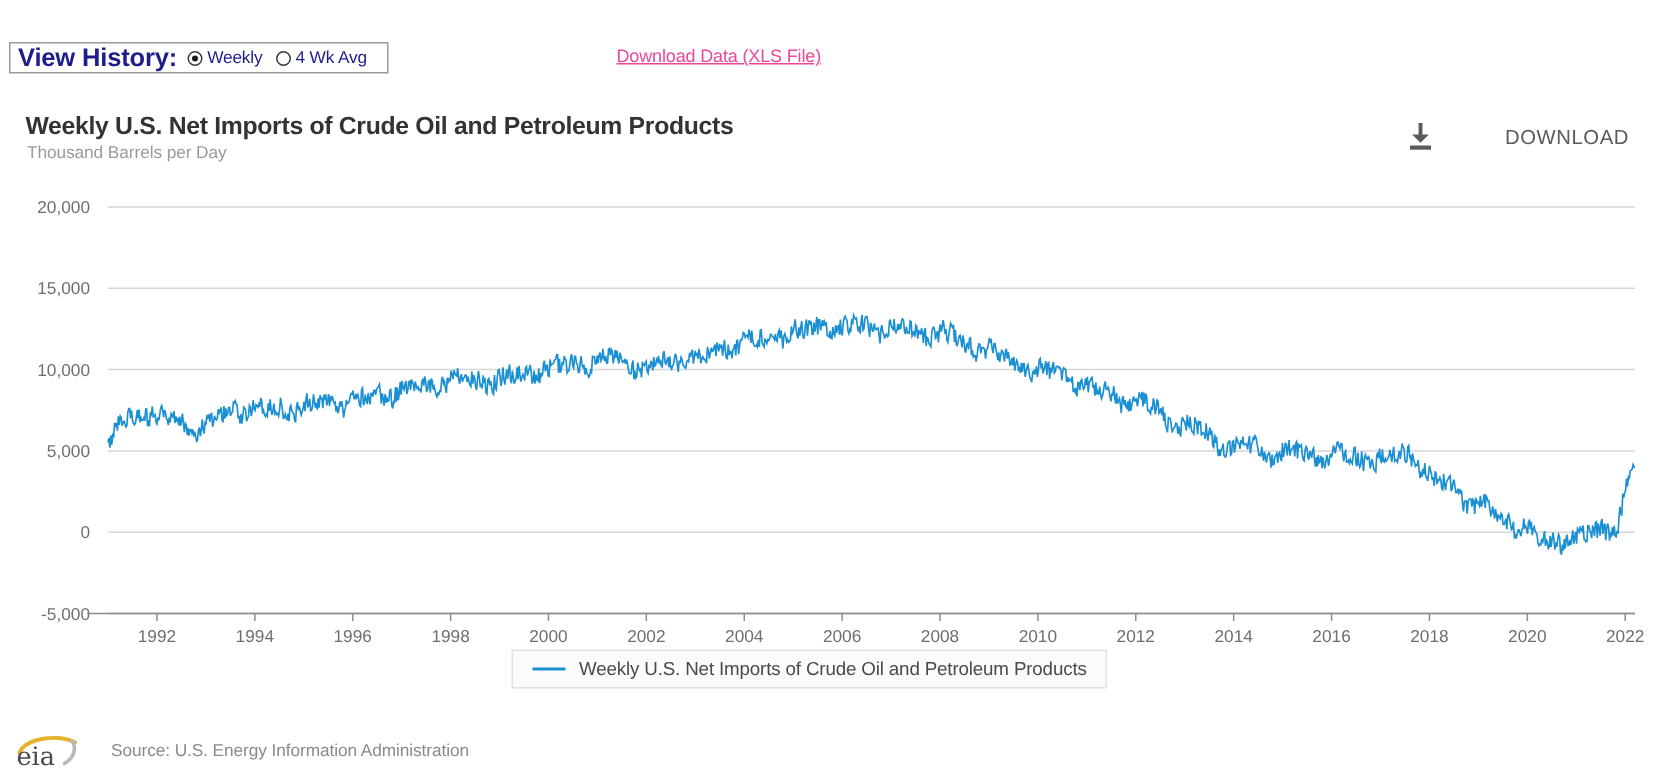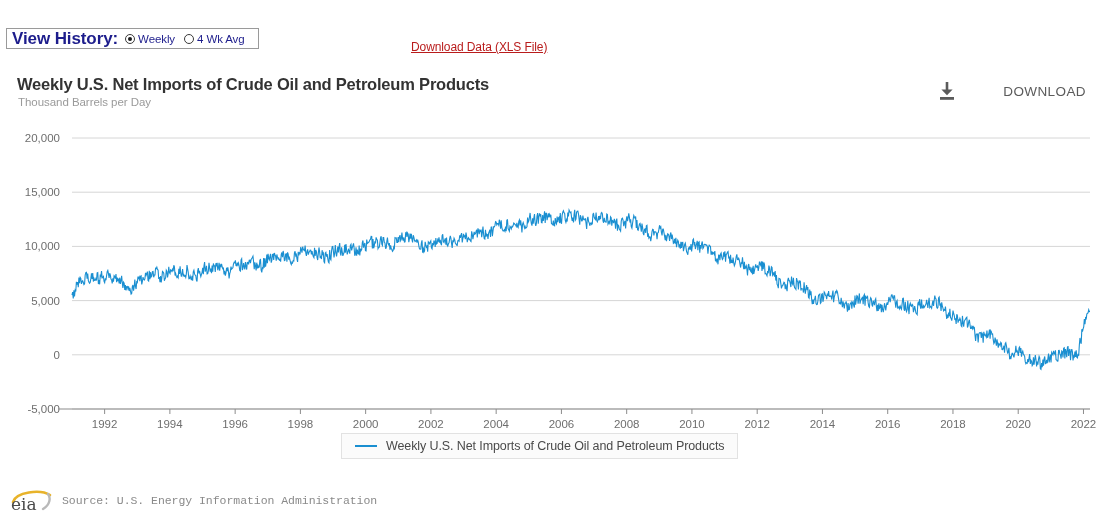--- a/index.html
+++ b/index.html
@@ -69,23 +69,23 @@
     content: "";
     position: absolute;
     left: 50%; top: 50%;
     width: 4px; height: 4px;
     margin: -2px 0 0 -2px;
     background: #1a1a1a;
     border-radius: 50%;
   }
   #download-data-link {
     position: absolute;
-    left: 411px; top: 40px;
+    left: 411px; top: 30px;
     font-size: 12px;
-    color: #b91c1c;
+    color: #ec4899;
     text-decoration: underline;
     cursor: pointer;
     letter-spacing: -0.1px;
   }
 
   
   #chart-title {
     position: absolute;
     left: 17px; top: 75px;
     font-size: 16.5px;
@@ -158,25 +158,24 @@
   #footer {
     position: absolute;
     left: 0; top: 483px;
     width: 944px;
     height: 35px;
     display: flex;
     align-items: center;
   }
   #eia-logo { margin-left: 10px; width: 44px; height: 26px; display: block; }
   #source-text {
-    margin-left: 8px;
+    margin-left: 20px;
     font-size: 11.5px;
     color: #8a8a8a;
     letter-spacing: -0.05px;
-    font-family: Liberation Mono, monospace;
   }
 </style>
 </head>
 <body>
 
 <div id="top-bar">
 
   <div id="view-history-box">
     <span id="view-history-label">View History:</span>
 

